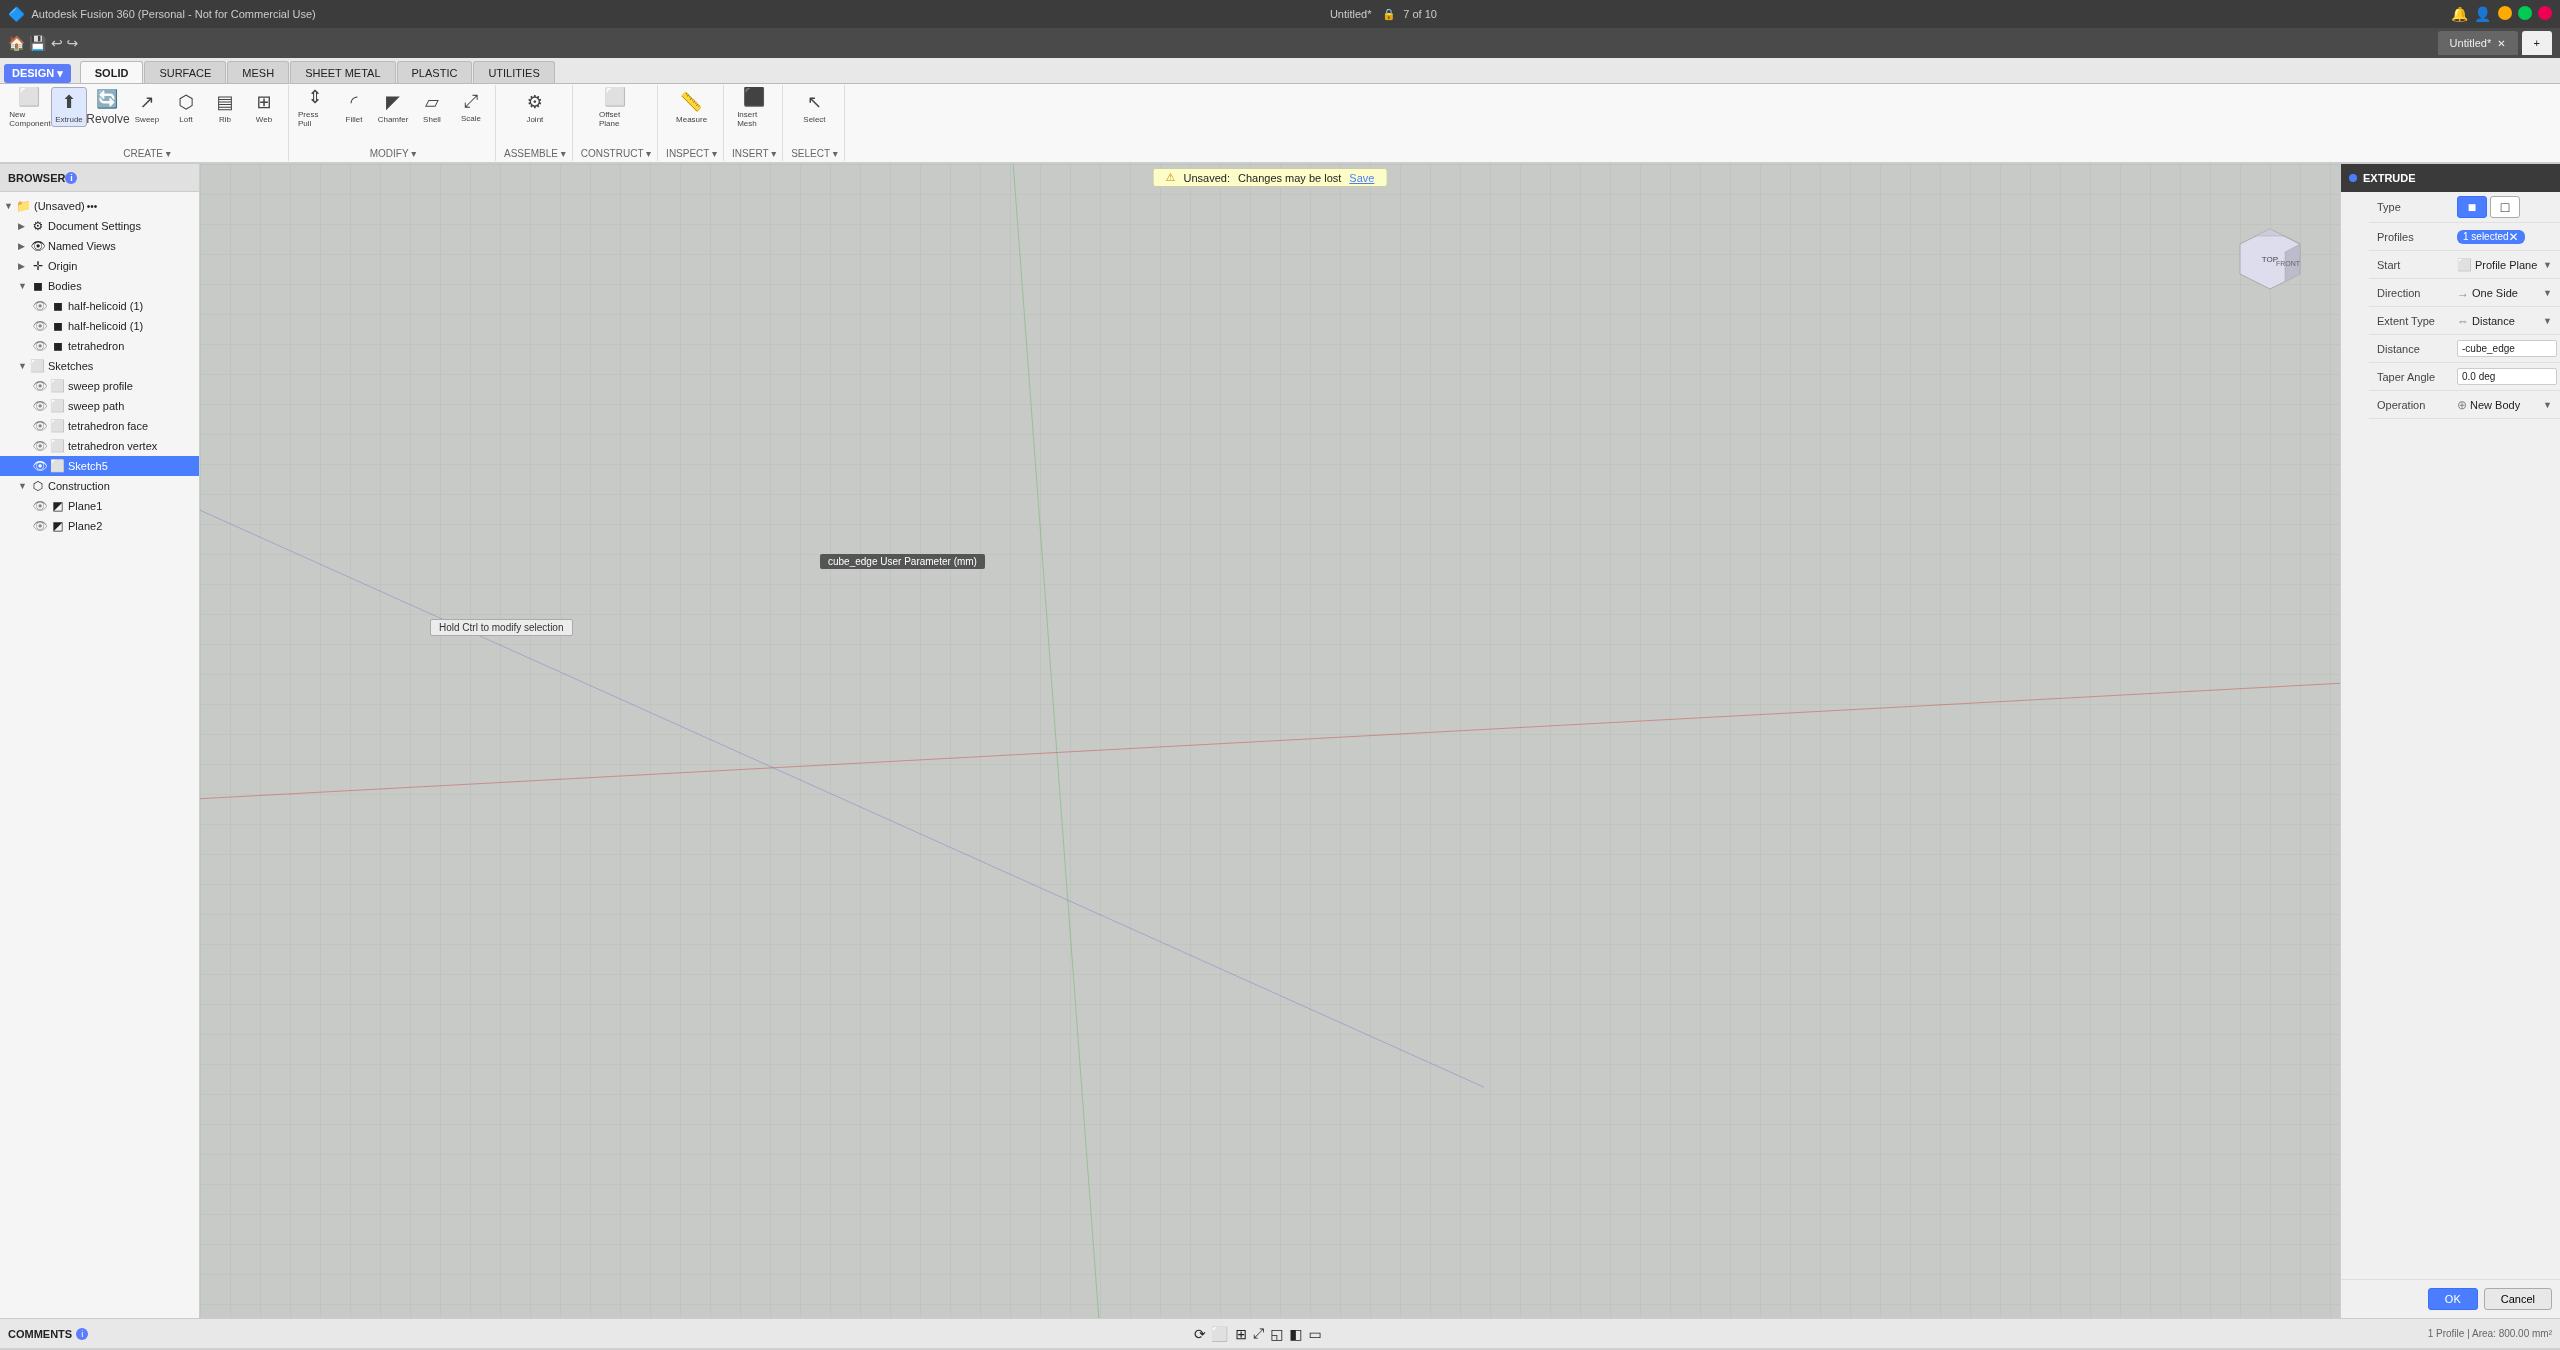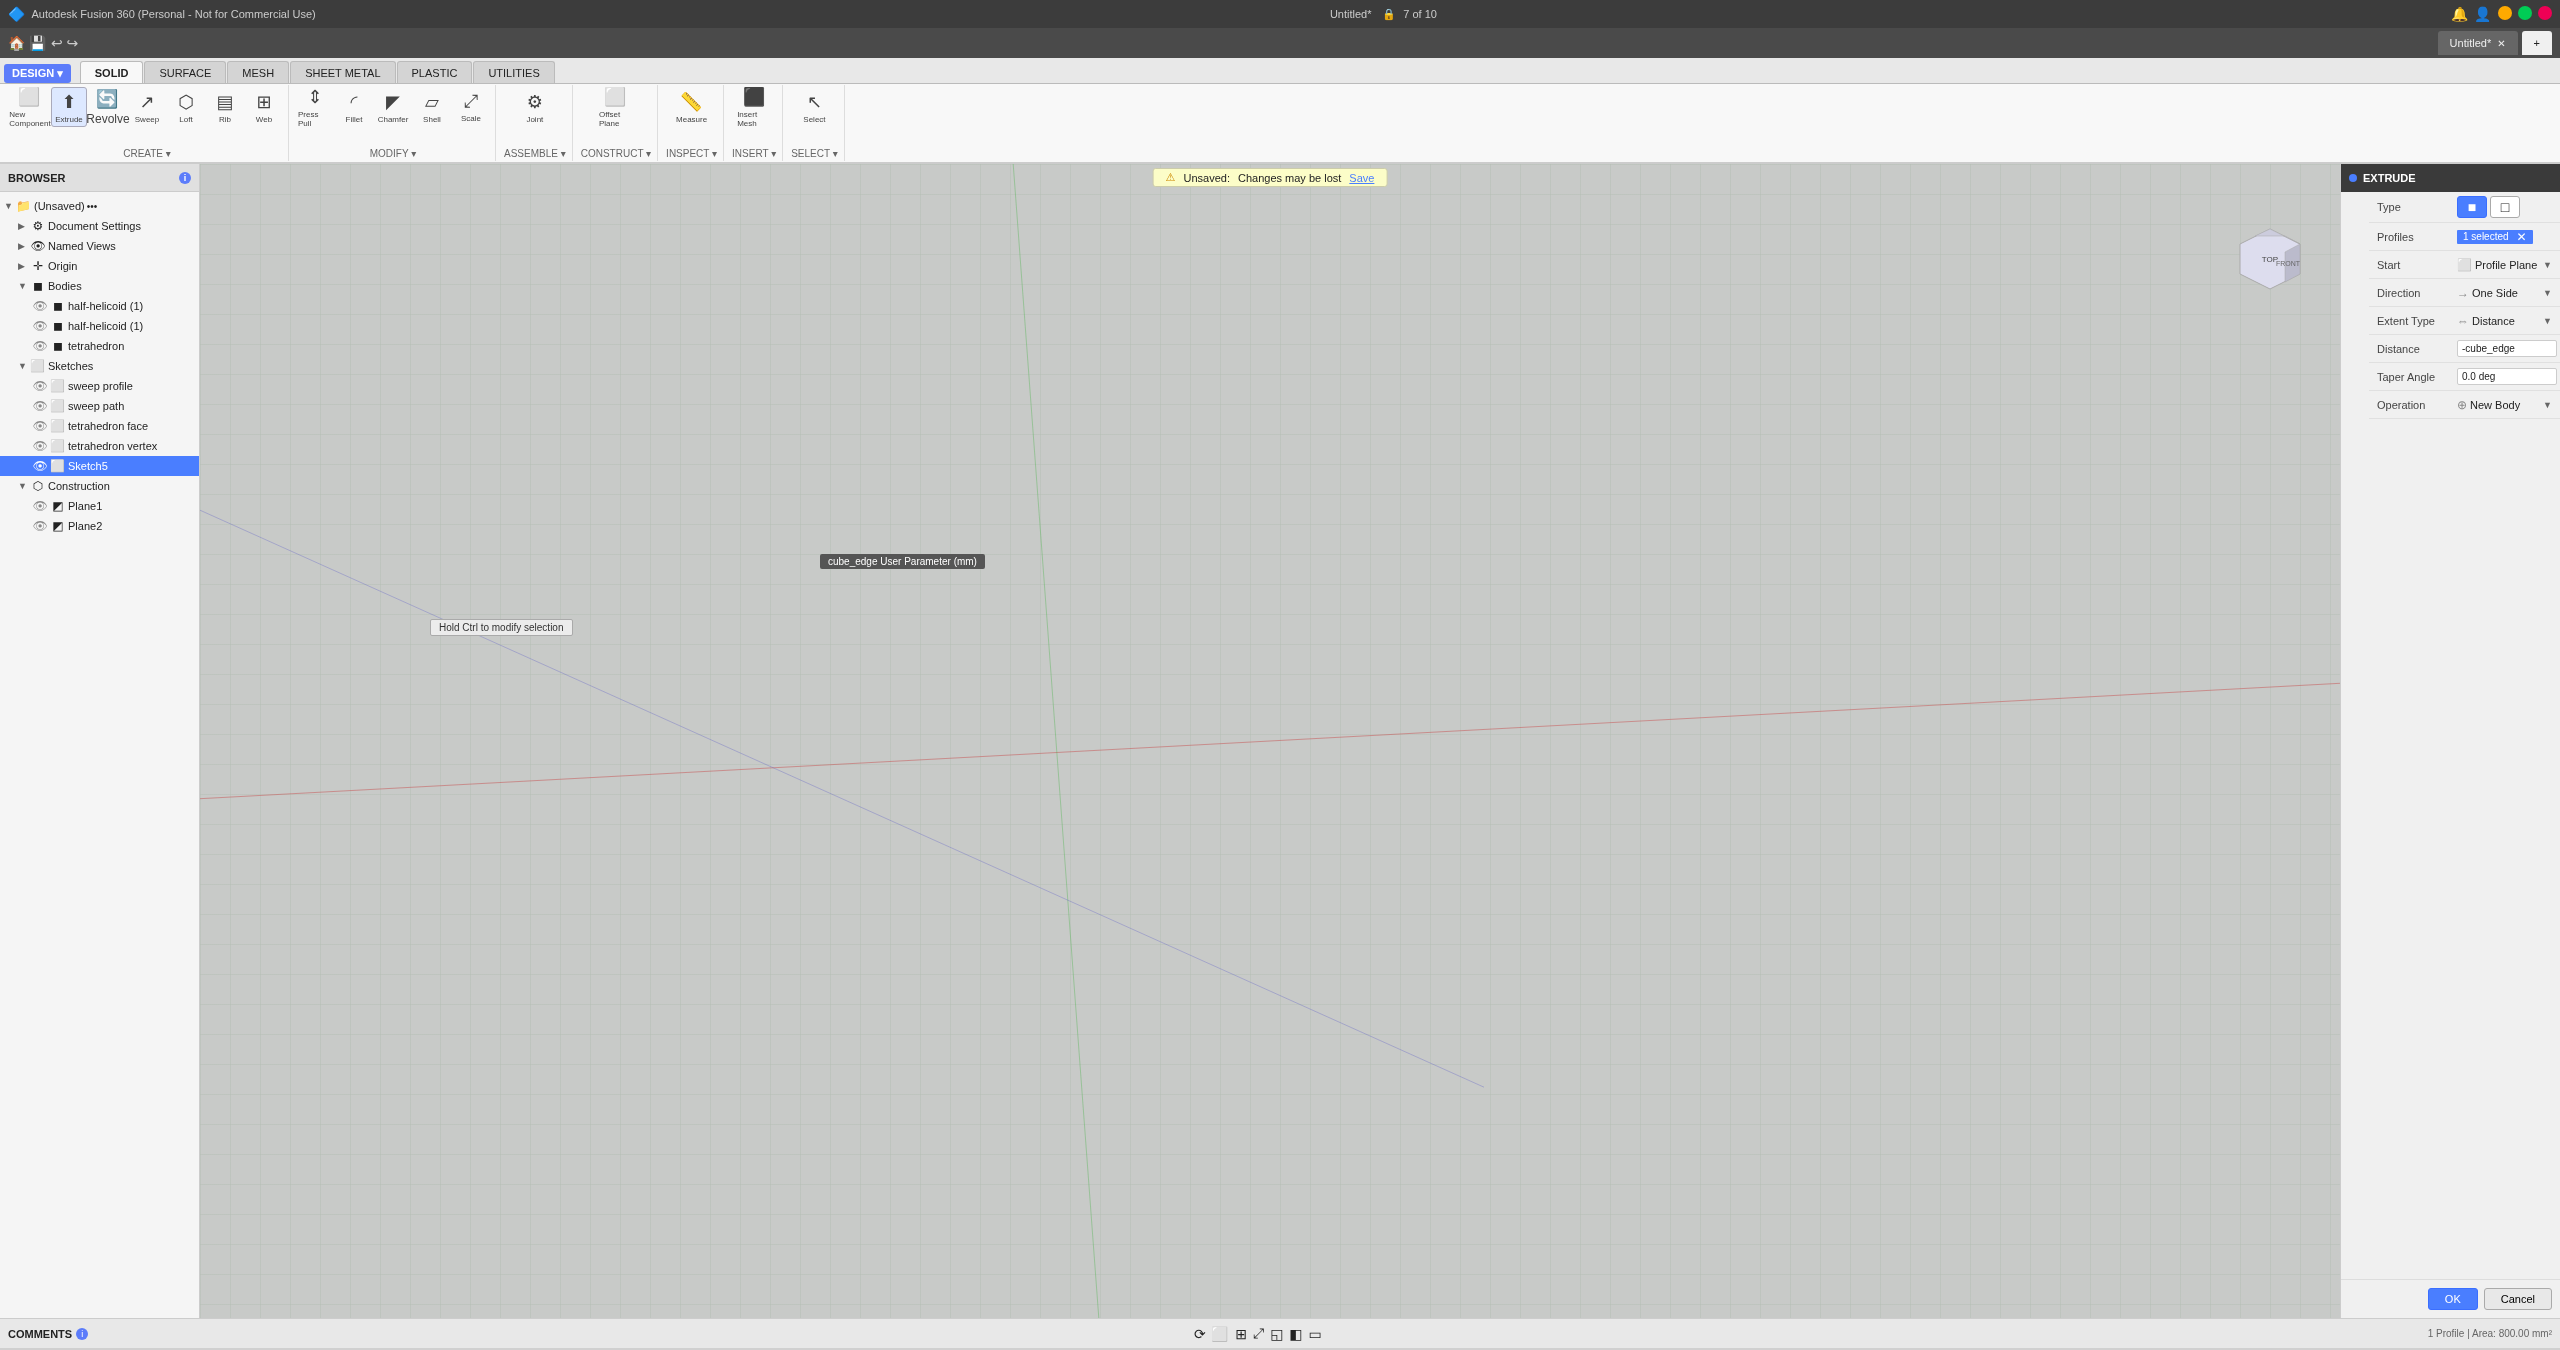--- a/index.html
+++ b/index.html
@@ -153,21 +153,20 @@
       border-right: 1px solid #ccc;
       display: flex;
       flex-direction: column;
       overflow: hidden;
     }
     #browser-header {
       height: 28px;
       background: #e0e0e0;
       display: flex;
       align-items: center;
-      justify-content: space-between;
       padding: 0 8px;
       font-weight: bold;
       font-size: 11px;
       border-bottom: 1px solid #ccc;
     }
     #browser-content {
       flex: 1;
       overflow-y: auto;
       padding: 4px 0;
     }
@@ -307,24 +306,24 @@
     .panel-value-plain {
       flex: 1;
       font-size: 11px;
       color: #222;
     }
     .profile-chip {
       background: #4a7eff;
       color: white;
       font-size: 10px;
       padding: 1px 6px;
-      border-radius: 1px;
-      display: flex;
-      align-items: center;
-      gap: 8px;
+      border-radius: 6px;
+      display: flex;
+      align-items: center;
+      gap: 0;
     }
     .profile-chip-x {
       cursor: pointer;
       font-size: 12px;
       line-height: 1;
     }
     .type-btn {
       width: 30px;
       height: 22px;
       border: 1px solid #aaa;

